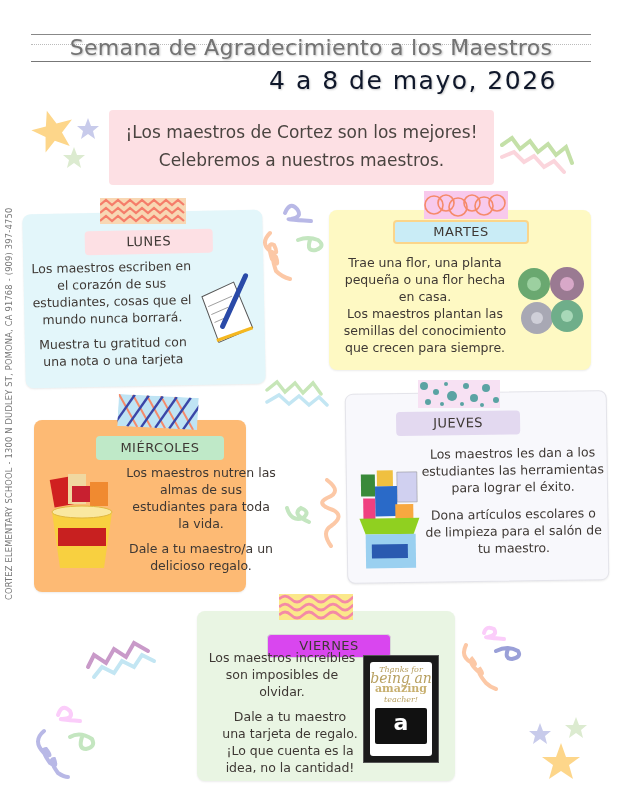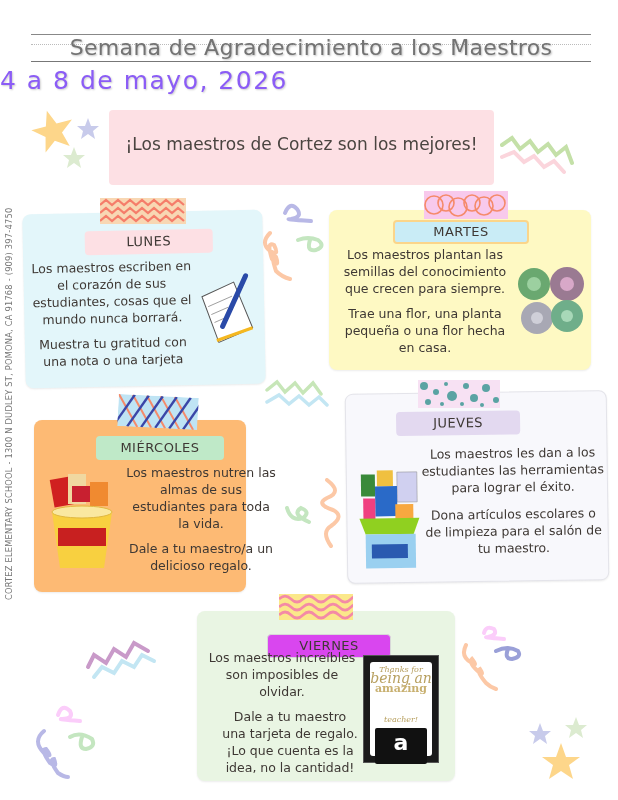--- a/index.html
+++ b/index.html
@@ -1,22 +1,22 @@
 <!DOCTYPE html>
 <html><head>
 <meta charset="utf-8">
 <style>
   html,body{margin:0;padding:0;background:#fff;}
   body{width:618px;height:800px;position:relative;overflow:hidden;font-family:"DejaVu Sans",sans-serif;color:#4a4440;}
   .abs{position:absolute;}
   .title-wrap{left:31px;top:34px;width:560px;height:26px;border-top:1px solid #888;border-bottom:1px solid #777;}
   .title-wrap .dots{position:absolute;left:0;right:0;top:9px;border-top:1px dotted #bbb;}
   .title{position:absolute;left:0;right:0;top:0;text-align:center;font-size:22px;line-height:26px;color:#737373;letter-spacing:0.3px;text-shadow:1px 1px 2px rgba(0,0,0,0.25);}
-  .date{left:0;width:557px;top:66px;text-align:left;font-size:25px;color:#8b5cf6;letter-spacing:1.5px;text-shadow:1px 1px 2px rgba(0,0,0,0.2);}
-  .banner{left:109px;top:110px;width:385px;height:75px;background:#fde0e4;border-radius:4px;text-align:center;font-size:17px;line-height:28px;padding-top:20px;box-sizing:border-box;color:#4a4440;}
+  .date{left:0;width:557px;top:66px;text-align:right;font-size:25px;color:#0f172a;letter-spacing:1.5px;text-shadow:1px 1px 2px rgba(0,0,0,0.2);}
+  .banner{left:109px;top:110px;width:385px;height:75px;background:#fde0e4;border-radius:4px;text-align:center;font-size:17px;line-height:28px;padding-top:8px;box-sizing:border-box;color:#4a4440;}
   .card{border-radius:8px;box-shadow:0 1px 2px rgba(0,0,0,0.08);}
   .card p{margin:0;font-size:12.5px;line-height:17px;color:#3e3834;}
   .label{position:absolute;height:24px;border-radius:4px;text-align:center;font-size:13px;line-height:24px;letter-spacing:0.5px;color:#3e3834;}
   .tape{position:absolute;}
   .side{left:4px;top:600px;transform-origin:0 0;transform:rotate(-90deg);font-size:8.3px;color:#777;white-space:nowrap;letter-spacing:0.2px;}
 </style>
 </head>
 <body>
 
 <div class="abs title-wrap">
@@ -31,20 +31,21 @@
   <polygon points="44,42 47,50 55,50 49,55 51,63 44,58 37,63 39,55 33,50 41,50" fill="#dcebd0"></polygon>
 </svg>
 
 <svg class="abs" style="left:500px;top:135px;" width="90" height="45">
   <polyline points="2,10 12,3 20,14 30,6 38,17 48,9 56,20 66,12 72,28" fill="none" stroke="#c4e0a8" stroke-width="4" stroke-linecap="round"></polyline>
   <polyline points="2,22 14,17 24,27 34,21 44,32 54,26 64,37" fill="none" stroke="#fbd5dc" stroke-width="4" stroke-linecap="round"></polyline>
 </svg>
 
 <div class="abs banner">
   <div>¡Los maestros de  Cortez son los mejores!</div>
+  <div>Celebremos a nuestros maestros.</div>
 </div>
 
 <div class="abs side">CORTEZ ELEMENTARY SCHOOL - 1300 N DUDLEY ST, POMONA, CA 91768 - (909) 397-4750</div>
 
 <svg class="abs" style="left:260px;top:195px;" width="70" height="90">
   <path d="M25,18 q5,-12 12,-4 q6,8 -6,10 q-10,0 20,2" fill="none" stroke="#b8b8e6" stroke-width="4" stroke-linecap="round"></path>
   <path d="M10,38 q-10,10 0,18 q10,6 4,-6 q-8,-4 -2,14 q8,10 4,-2 q-6,-4 0,14 q6,6 14,8" fill="none" stroke="#fcc8a6" stroke-width="4" stroke-linecap="round"></path>
   <path d="M38,45 q10,-4 20,0 q8,6 -2,10 q-10,2 -6,-10" fill="none" stroke="#c4e6c0" stroke-width="4" stroke-linecap="round"></path>
 </svg>
 
@@ -66,22 +67,22 @@
 <svg class="tape" style="left:100px;top:198px;" width="86" height="26">
   <rect width="86" height="26" fill="#f8d7b3"></rect>
   <path d="M0,7 l6,-5 l6,5 l6,-5 l6,5 l6,-5 l6,5 l6,-5 l6,5 l6,-5 l6,5 l6,-5 l6,5 l6,-5 l6,5" fill="none" stroke="#f57d6a" stroke-width="2.2"></path>
   <path d="M0,15 l6,-5 l6,5 l6,-5 l6,5 l6,-5 l6,5 l6,-5 l6,5 l6,-5 l6,5 l6,-5 l6,5 l6,-5 l6,5" fill="none" stroke="#f57d6a" stroke-width="2.2"></path>
   <path d="M0,23 l6,-5 l6,5 l6,-5 l6,5 l6,-5 l6,5 l6,-5 l6,5 l6,-5 l6,5 l6,-5 l6,5 l6,-5 l6,5" fill="none" stroke="#f57d6a" stroke-width="2.2"></path>
 </svg>
 
 <div class="abs card" style="left:329px;top:210px;width:262px;height:160px;background:#fef9c3;">
   <div class="label" style="left:64px;top:10px;width:136px;background:#c9ecf6;border:2px solid #fbd58a;box-sizing:border-box;line-height:20px;">MARTES</div>
   <div class="abs" style="left:6px;top:36px;width:180px;text-align:center;">
+    <p style="margin-top:8px;">Trae una flor, una planta pequeña o una flor hecha en casa.</p>
     <p>Los maestros plantan las semillas del conocimiento que crecen para siempre.</p>
-    <p style="margin-top:8px;">Trae una flor, una planta pequeña o una flor hecha en casa.</p>
   </div>
   <svg class="abs" style="left:188px;top:56px;" width="70" height="72">
     <circle cx="17" cy="18" r="16" fill="#6aa870"></circle>
       <circle cx="17" cy="18" r="7" fill="#9cd0a0"></circle>
     <circle cx="50" cy="18" r="17" fill="#9a7a92"></circle>
       <circle cx="50" cy="18" r="7" fill="#d8a8c8"></circle>
     <circle cx="20" cy="52" r="16" fill="#a8a8b4"></circle>
       <circle cx="20" cy="52" r="6" fill="#cfcfd8"></circle>
     <circle cx="50" cy="50" r="16" fill="#6fae8a"></circle>
       <circle cx="50" cy="50" r="6" fill="#a8d8b8"></circle>
@@ -184,21 +185,21 @@
   <div class="label" style="left:70px;top:10px;width:124px;background:#d946ef;border:1px solid #d8d8d8;box-sizing:border-box;line-height:22px;margin-top:13px;">VIERNES</div>
   <div class="abs" style="left:8px;top:38px;width:154px;text-align:center;">
     <p>Los maestros increíbles son imposibles de olvidar.</p>
     <p style="margin-top:8px;margin-left:16px;">Dale a tu maestro una tarjeta de regalo. ¡Lo que cuenta es la idea, no la cantidad!</p>
   </div>
   <div class="abs" style="left:166px;top:44px;width:76px;height:108px;background:#1a1a1a;border:1px solid #555;box-sizing:border-box;">
     <div class="abs" style="left:6px;top:6px;width:62px;height:94px;background:#fff;border-radius:3px;text-align:center;font-family:'DejaVu Serif',serif;color:#b8a060;">
       <div style="font-size:8px;line-height:9px;margin-top:3px;font-style:italic;">Thanks for</div>
       <div style="font-size:14px;line-height:9px;font-style:italic;">being an</div>
       <div style="font-size:11px;line-height:12px;font-weight:bold;color:#c8b070;">amazing</div>
-      <div style="font-size:8px;line-height:9px;font-style:italic;margin-top:20px;">teacher!</div>
+      <div style="font-size:8px;line-height:9px;font-style:italic;">teacher!</div>
       <div style="margin:4px auto 0;width:52px;height:36px;background:#111;border-radius:2px;color:#fff;font-family:'DejaVu Sans',sans-serif;font-size:22px;line-height:30px;font-weight:bold;">a</div>
     </div>
   </div>
 </div>
 <svg class="tape" style="left:279px;top:594px;" width="74" height="26">
   <rect width="74" height="26" fill="#fbe88a"></rect>
   <g fill="none" stroke="#f48aa6" stroke-width="2.6">
     <path d="M0,5 q6,-6 12,0 t12,0 t12,0 t12,0 t12,0 t12,0 t12,0"></path>
     <path d="M0,13 q6,-6 12,0 t12,0 t12,0 t12,0 t12,0 t12,0 t12,0"></path>
     <path d="M0,21 q6,-6 12,0 t12,0 t12,0 t12,0 t12,0 t12,0 t12,0"></path>

